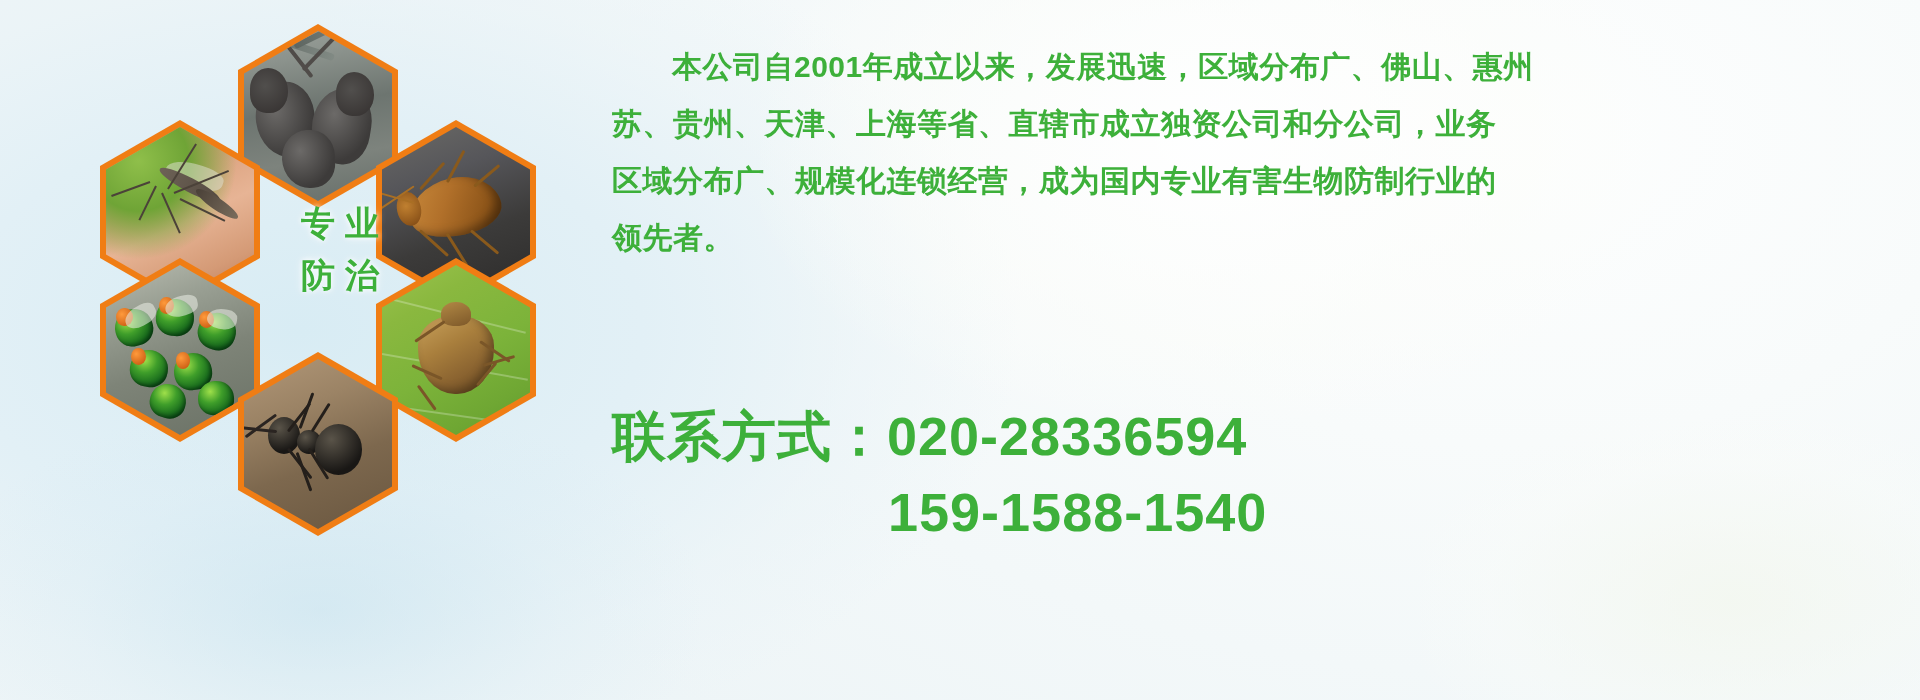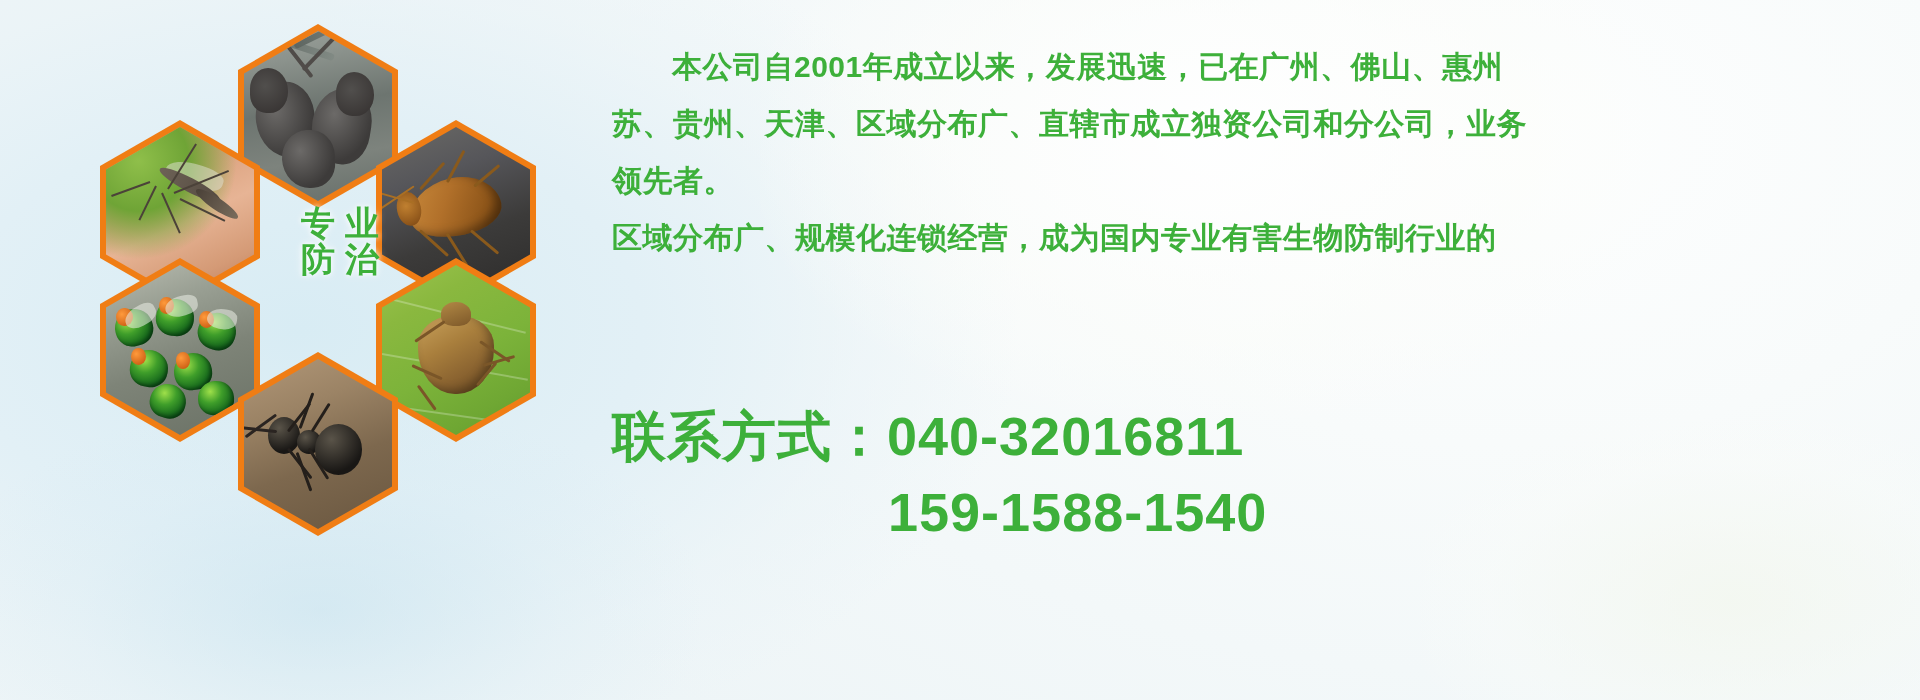--- a/index.html
+++ b/index.html
@@ -117,21 +117,21 @@
   
   #combText{
     position:absolute;left:168px;top:196px;width:160px;
     text-align:center;line-height:1.05;z-index:6;pointer-events:none;
   }
   #combText span{
     display:block;font-size:34px;font-weight:bold;color:#3db03a;
     letter-spacing:10px;text-indent:10px;
     text-shadow:0 0 5px rgba(255,255,255,0.95),0 0 10px rgba(255,255,255,0.8);
   }
-  #combText span.l2{}
+  #combText span.l2{margin-top:16px;}
 
   
   #copy{
     position:absolute;left:612px;top:38px;width:1300px;
   }
   #copy p{
     margin:0;color:#3db03a;font-weight:bold;
     font-size:30px;line-height:57px;letter-spacing:0.5px;
     white-space:nowrap;
   }
@@ -270,24 +270,24 @@
       </div>
     </div>
 
     <div id="combText">
       <span class="l1">专业</span>
       <span class="l2">防治</span>
     </div>
   </div>
 
   <div id="copy">
-    <p class="first">本公司自2001年成立以来，发展迅速，已在广州、佛山、惠州</p>
-    <p>苏、贵州、天津、区域分布广、直辖市成立独资公司和分公司，业务</p>
+    <p class="first">本公司自2001年成立以来，发展迅速，区域分布广、佛山、惠州</p>
+    <p>苏、贵州、天津、上海等省、直辖市成立独资公司和分公司，业务</p>
+    <p>区域分布广、规模化连锁经营，成为国内专业有害生物防制行业的</p>
     <p>领先者。</p>
-    <p>区域分布广、规模化连锁经营，成为国内专业有害生物防制行业的</p>
   </div>
 
   <div id="contact">
-    <div class="line line1">联系方式：040-32016811</div>
+    <div class="line line1">联系方式：020-28336594</div>
     <div class="line line2">159-1588-1540</div>
   </div>
 
 </div>
 
 </body></html>

